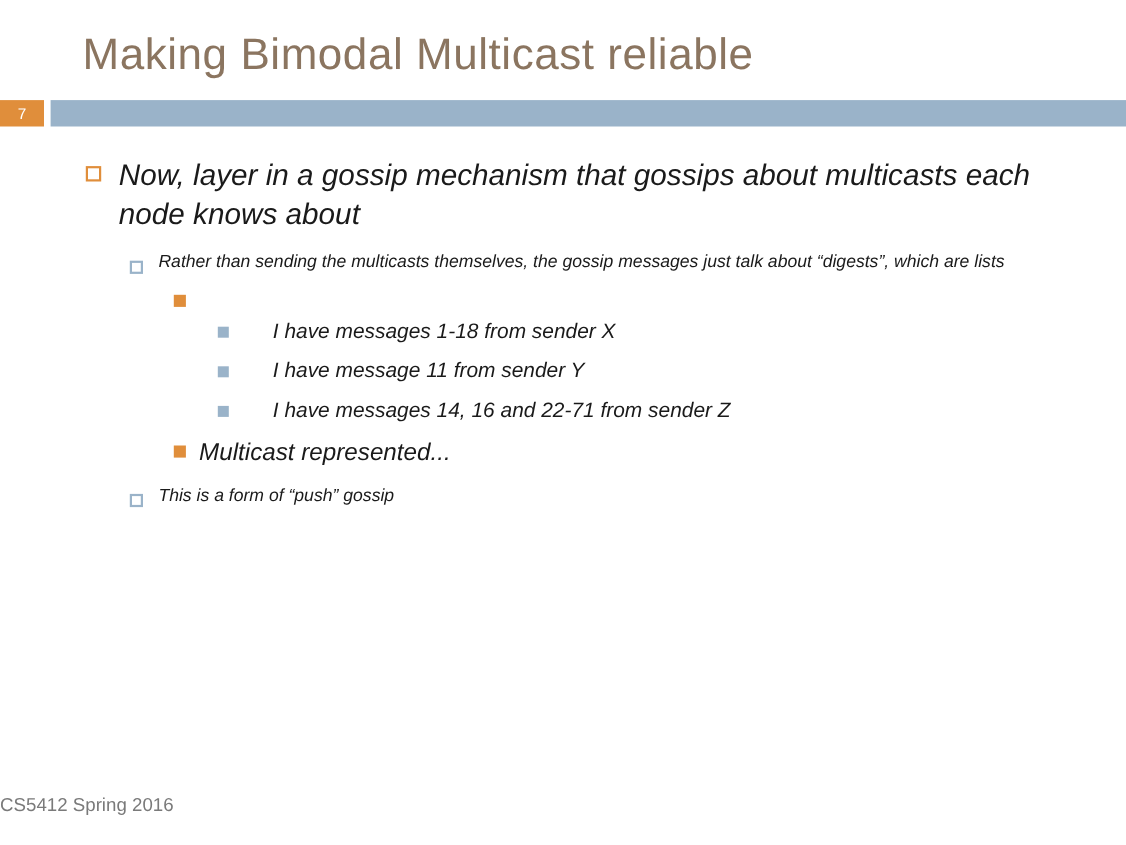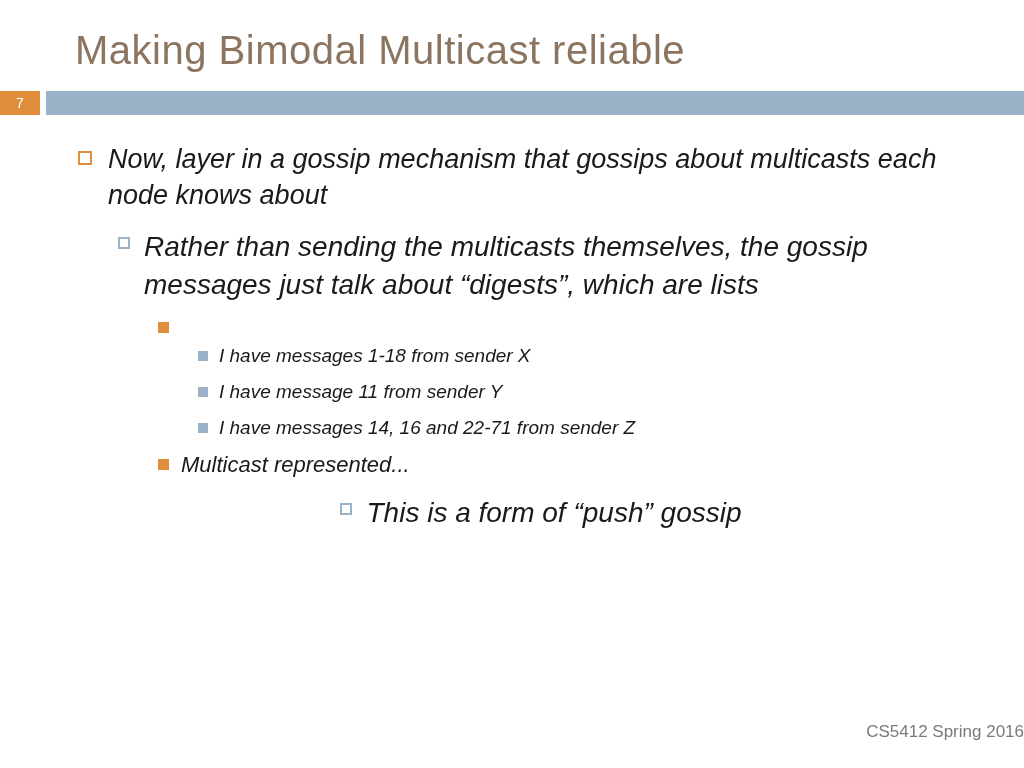--- a/index.html
+++ b/index.html
@@ -52,41 +52,41 @@
   }
   .bullet .marker {
     flex-shrink: 0;
     display: inline-block;
   }
   .lvl1 { font-size: 27px; margin-left: 0; }
   .lvl1 .marker {
     width: 14px; height: 14px; border: 2px solid #e08e3b;
     margin-right: 16px; margin-top: 10px;
   }
-  .lvl2 { font-size: 28px; margin-left: 40px; margin-top: 14px; justify-content: center; }
+  .lvl2 { font-size: 16px; margin-left: 40px; margin-top: 14px; }
   .lvl2 .marker {
     width: 12px; height: 12px; border: 2px solid #9ab3c9;
     margin-right: 14px; margin-top: 9px;
   }
   .lvl3 { font-size: 22px; margin-left: 80px; margin-top: 8px; }
   .lvl3 .marker {
     width: 11px; height: 11px; background: #e08e3b;
     margin-right: 12px; margin-top: 9px;
   }
-  .lvl4 { font-size: 19px; margin-left: 120px; margin-top: 6px; }
+  .lvl4 { font-size: 19px; margin-left: 120px; margin-top: 6px; gap: 29px; }
   .lvl4 .marker {
     width: 10px; height: 10px; background: #9ab3c9;
     margin-right: 11px; margin-top: 8px;
   }
   .footer {
     position: absolute;
     bottom: 26px;
     left: 0;
     width: 100%;
-    text-align: right;
+    text-align: left;
     font-size: 17px;
     color: #7a7a7a;
   }
 </style>
 </head>
 <body>
 
 <div class="title">Making Bimodal Multicast reliable</div>
 
 <div class="divider-row">

